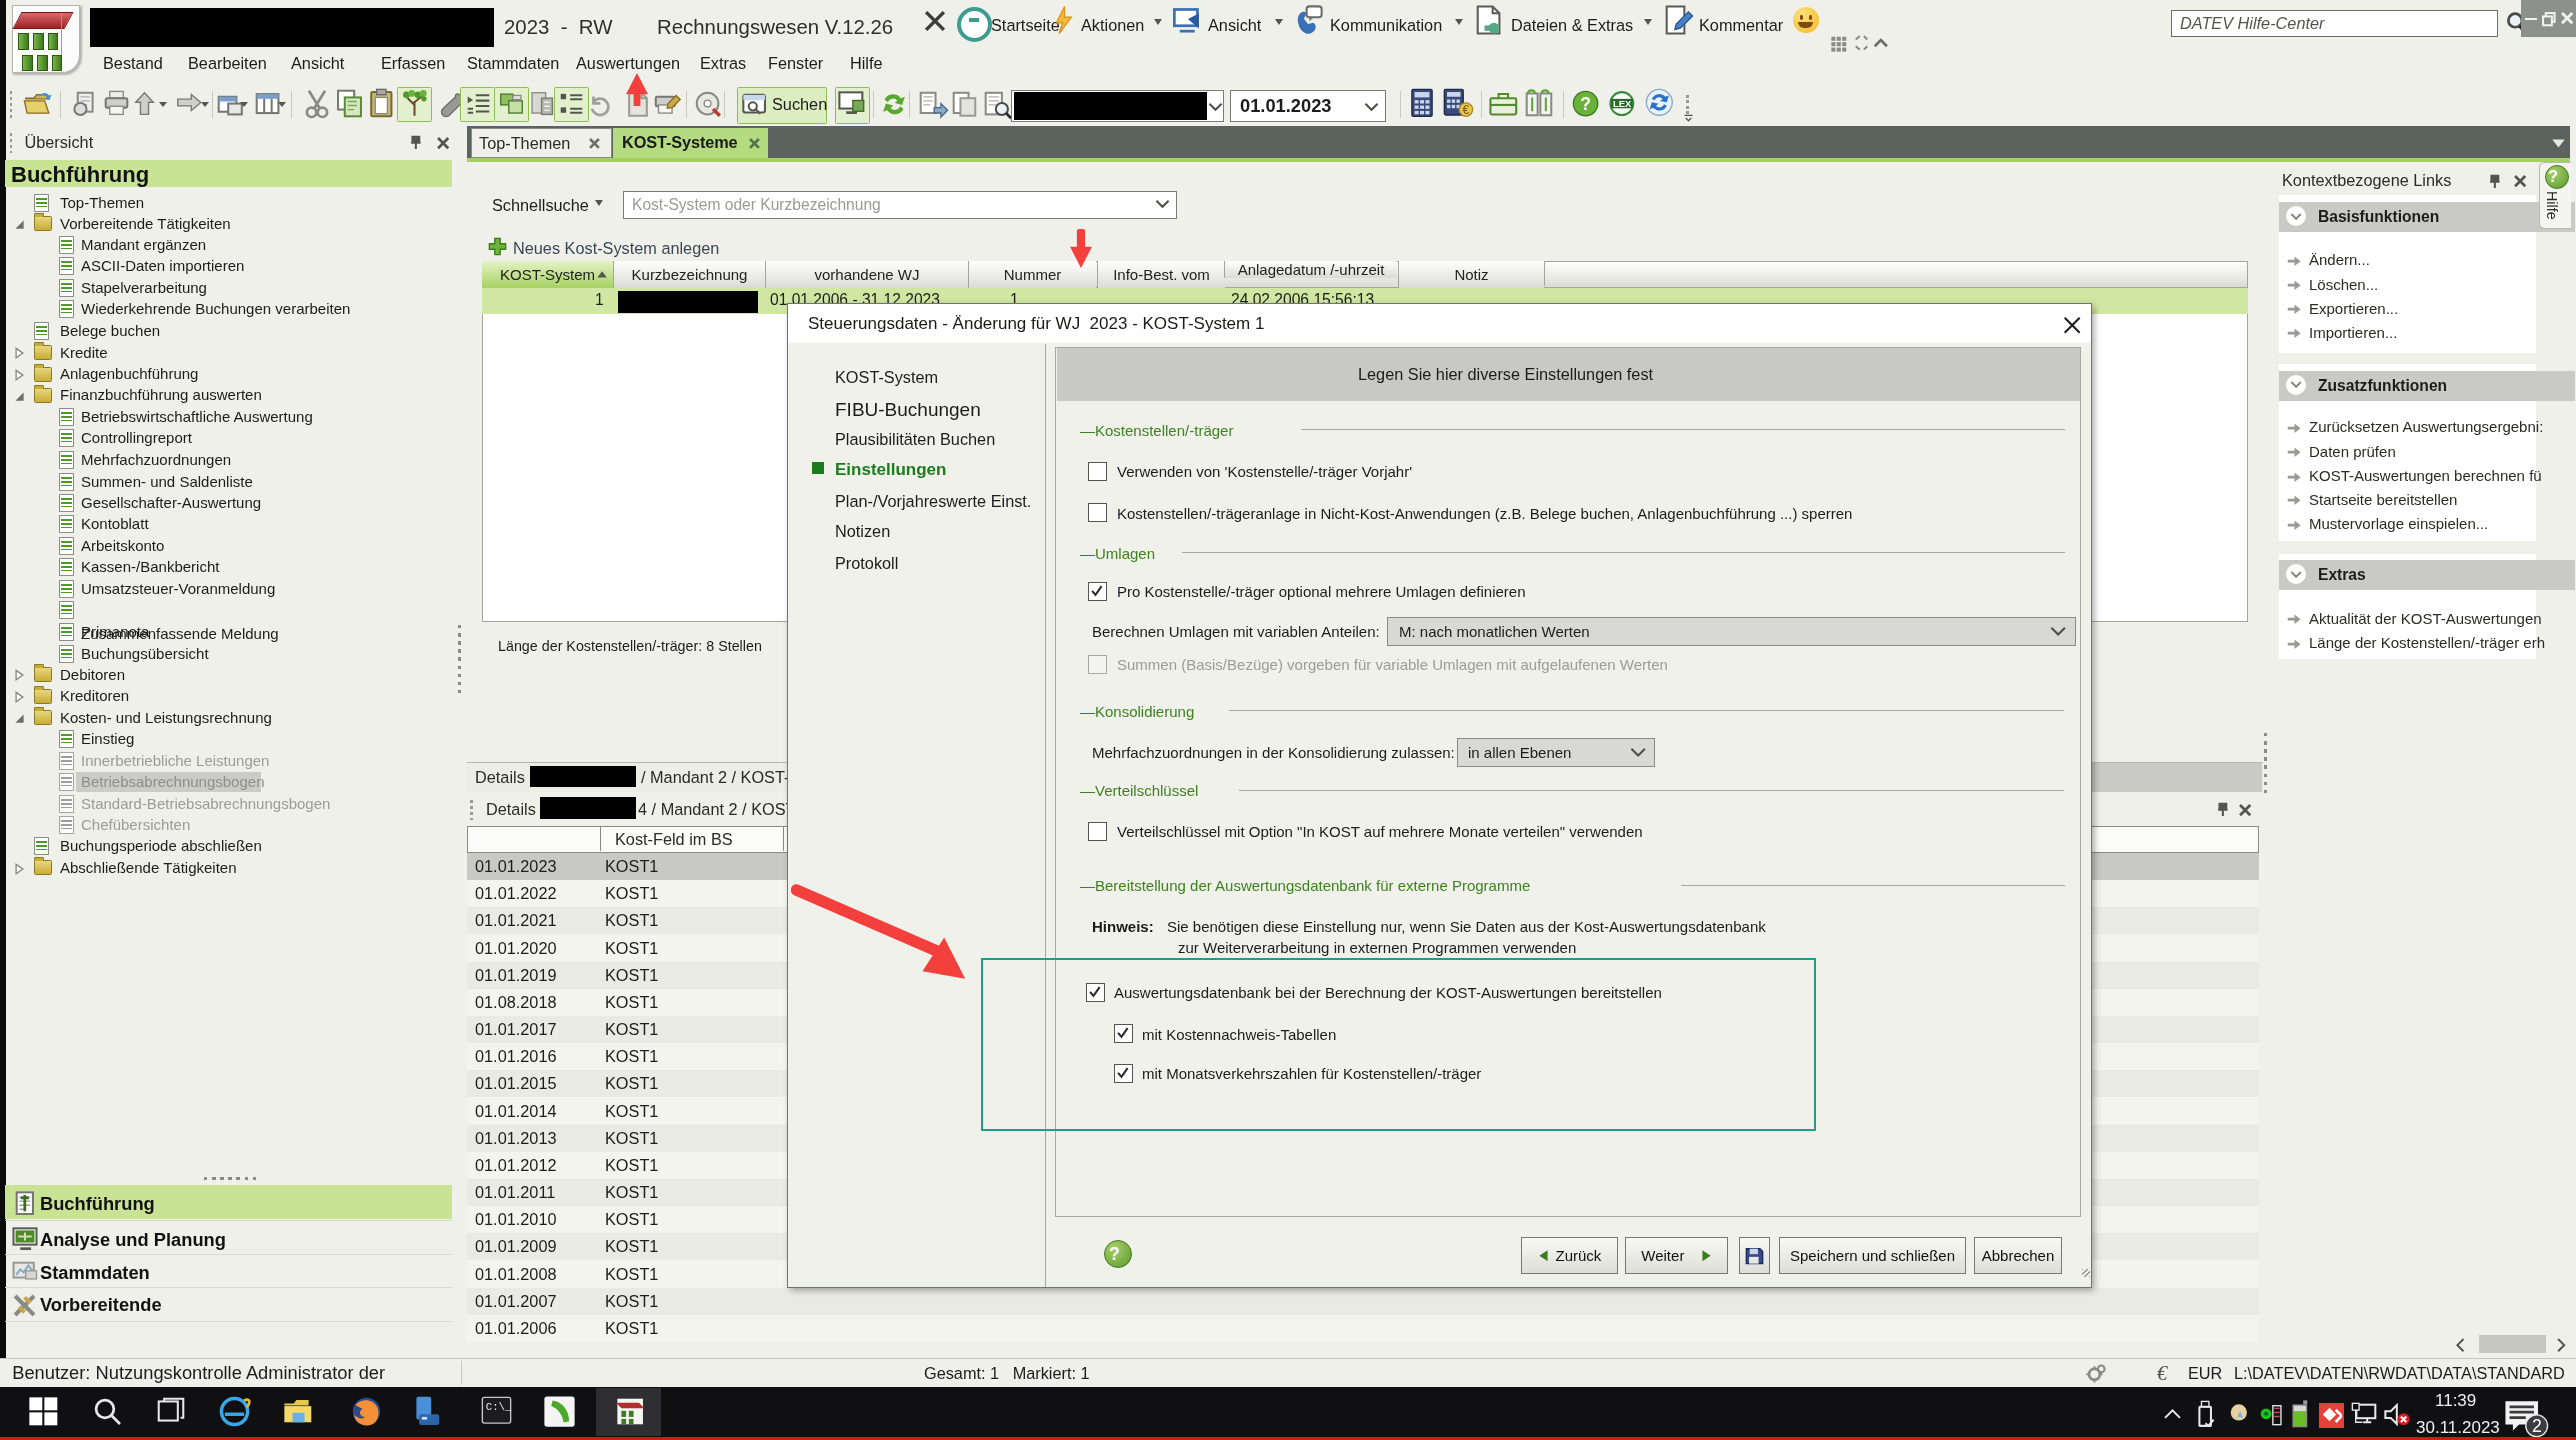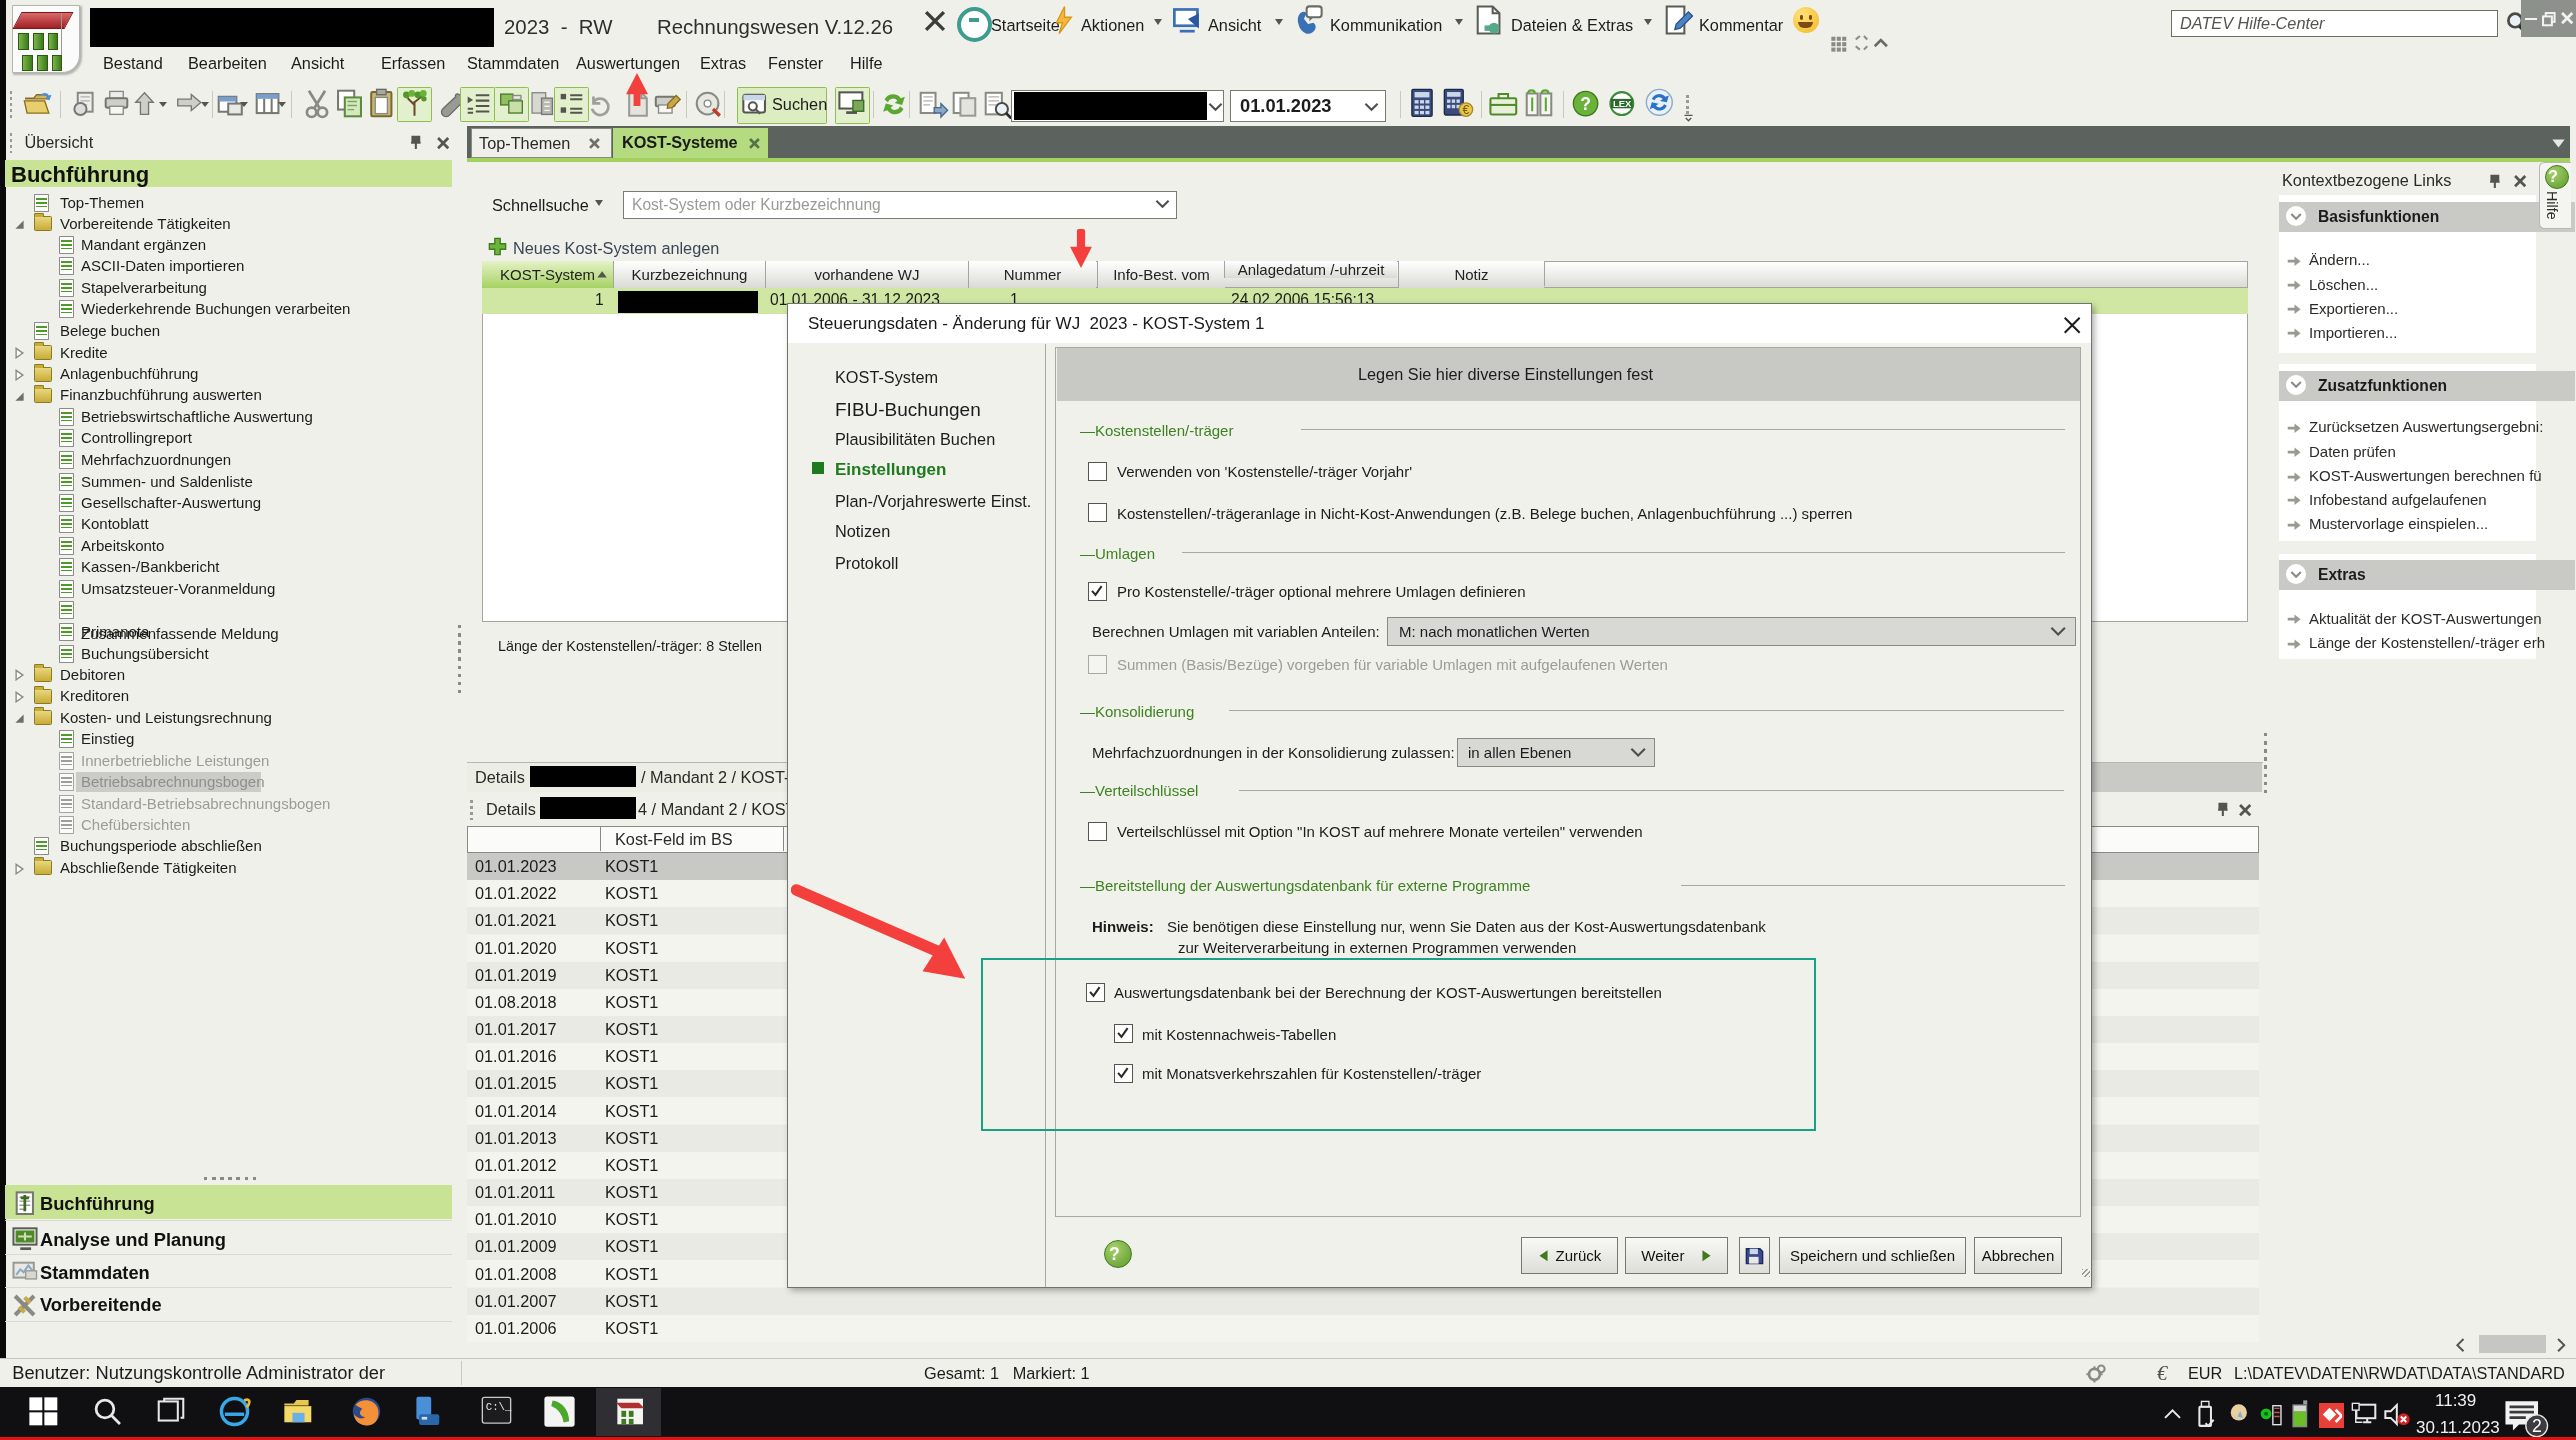--- a/index.html
+++ b/index.html
@@ -780,21 +780,21 @@
         <path d="M4 10 h10 v-5 l9 7 -9 7 v-5 h-10z" fill="#9a9a95"></path>
       </svg>
   <div class="link" style="left:2309px;top:443px">Daten prüfen</div>
   <svg class="larw" style="left:2285px;top:469px" viewBox="0 0 28 20" width="19" height="13.6">
         <path d="M4 10 h10 v-5 l9 7 -9 7 v-5 h-10z" fill="#9a9a95"></path>
       </svg>
   <div class="link" style="left:2309px;top:467px">KOST-Auswertungen berechnen fü</div>
   <svg class="larw" style="left:2285px;top:492px" viewBox="0 0 28 20" width="19" height="13.6">
         <path d="M4 10 h10 v-5 l9 7 -9 7 v-5 h-10z" fill="#9a9a95"></path>
       </svg>
-  <div class="link" style="left:2309px;top:491px">Infobestand aufgelaufenen</div>
+  <div class="link" style="left:2309px;top:491px">Startseite bereitstellen</div>
   <svg class="larw" style="left:2285px;top:517px" viewBox="0 0 28 20" width="19" height="13.6">
         <path d="M4 10 h10 v-5 l9 7 -9 7 v-5 h-10z" fill="#9a9a95"></path>
       </svg>
   <div class="link" style="left:2309px;top:515px">Mustervorlage einspielen...</div>
 
   <div class="abs" style="left:2279px;top:554px;width:257px;height:105px;background:#fff"></div>
   <div class="carddr" style="left:2279px;top:560px;width:257px;height:30px;padding-left:39px">Extras</div>
   <div class="abs" style="left:2286px;top:564px;width:20.4px;height:20.4px;border-radius:50%;background:#fff"></div>
   <svg class="abs" style="left:2290px;top:570px" width="12.2" height="9.5" viewBox="0 0 18 14">
         <path d="M2 3 l7 7 7 -7" fill="none" stroke="#8a8a85" stroke-width="3"></path>

